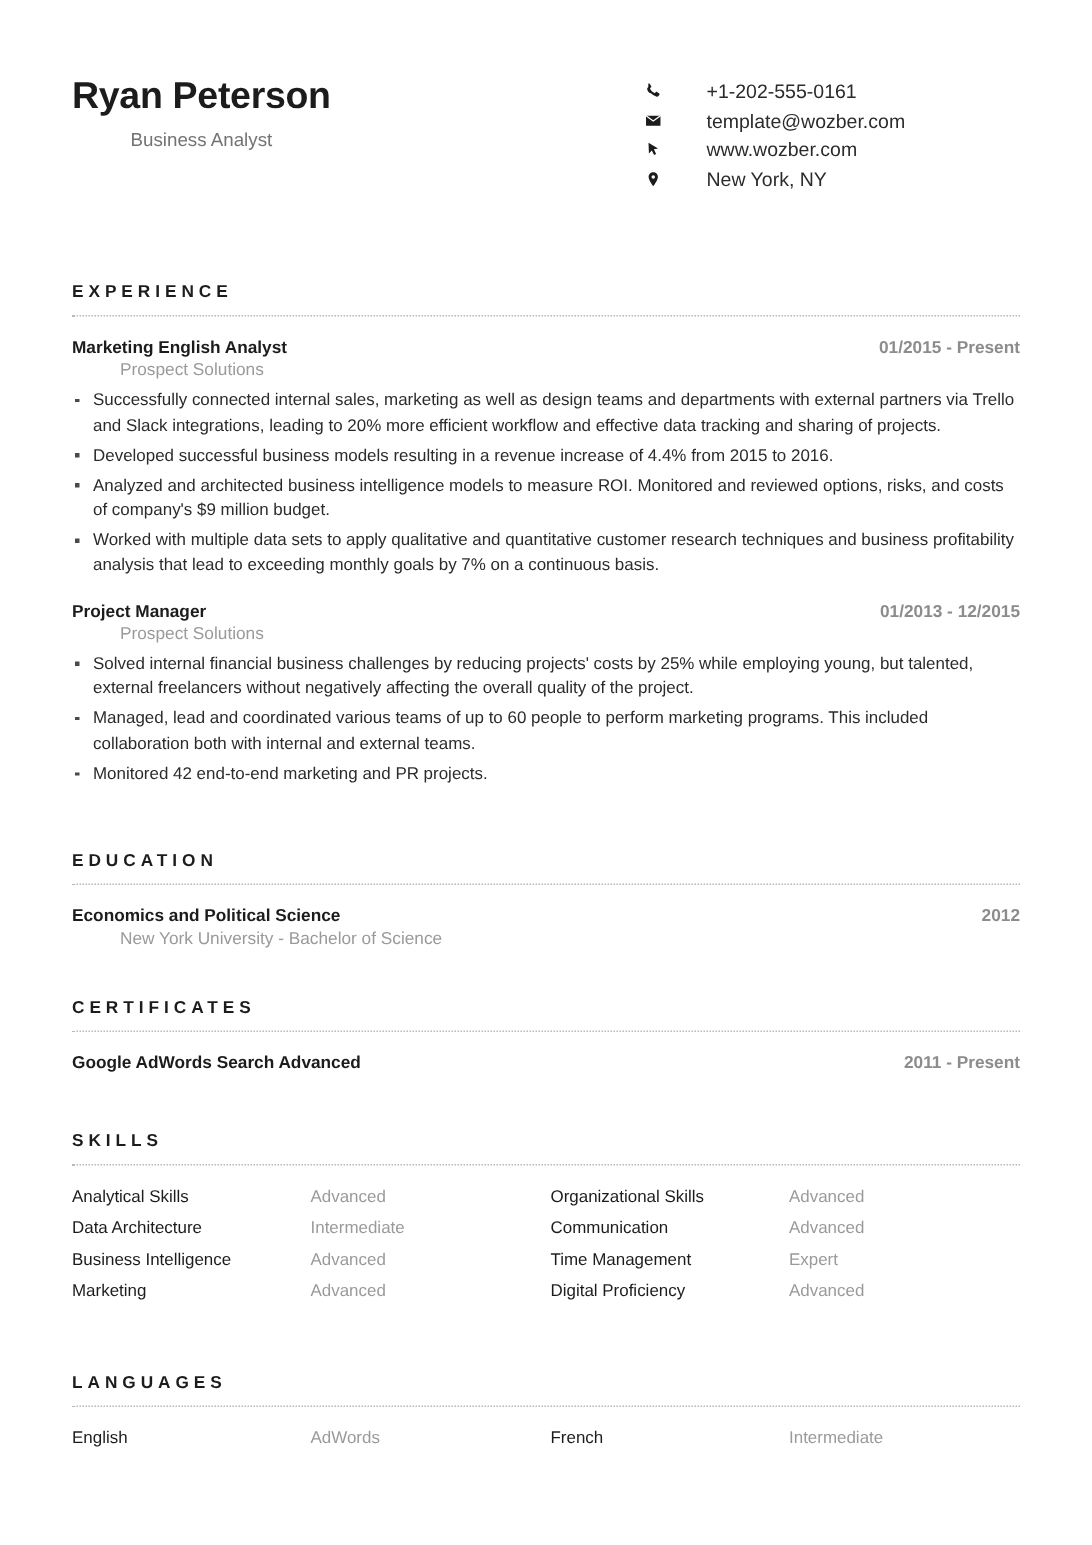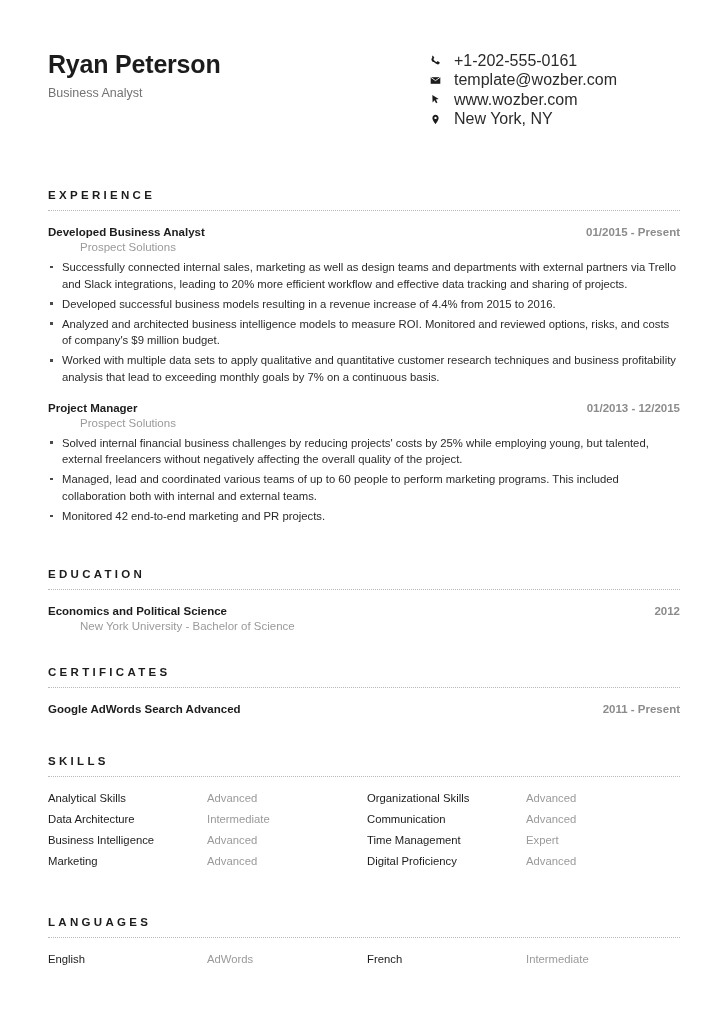--- a/index.html
+++ b/index.html
@@ -22,20 +22,21 @@
     padding: 48px 48px 0 48px;
     position: relative;
   }
 
   
   .header {
     display: flex;
     justify-content: space-between;
     align-items: flex-start;
     margin-bottom: 14px;
+    text-align: center;
   }
 
   .identity { padding-top: 2px; }
 
   .name {
     font-size: 25px;
     font-weight: bold;
     color: #1c1c1c;
     letter-spacing: -0.2px;
     line-height: 1.15;
@@ -66,23 +67,23 @@
     display: flex;
     align-items: center;
     justify-content: center;
     flex: 0 0 14px;
     color: #1c1c1c;
   }
 
   .contact-icon svg { display: block; }
 
   .contact-text {
-    font-size: 16px;
+    font-size: 13px;
     color: #2b2b2b;
-    margin-left: 12px;
+    margin-left: 29px;
     white-space: nowrap;
   }
 
   
   .section { margin-top: 0; }
 
   .section-title {
     font-size: 11.5px;
     font-weight: bold;
     letter-spacing: 3.3px;
@@ -234,21 +235,21 @@
   </div>
 
   <div class="spacer-xl"></div>
 
   <div class="section">
     <div class="section-title">EXPERIENCE</div>
     <div class="divider"></div>
 
     <div class="entry">
       <div class="entry-head">
-        <span class="entry-role">Developed Business Analyst</span>
+        <span class="entry-role">Marketing English Analyst</span>
         <span class="entry-date">01/2015 - Present</span>
       </div>
       <div class="entry-org">Prospect Solutions</div>
       <ul class="bullets">
         <li class="bullet">Successfully connected internal sales, marketing as well as design teams and departments with external partners via Trello and Slack integrations, leading to 20% more efficient workflow and effective data tracking and sharing of projects.</li>
         <li class="bullet">Developed successful business models resulting in a revenue increase of 4.4% from 2015 to 2016.</li>
         <li class="bullet">Analyzed and architected business intelligence models to measure ROI. Monitored and reviewed options, risks, and costs of company's $9 million budget.</li>
         <li class="bullet">Worked with multiple data sets to apply qualitative and quantitative customer research techniques and business profitability analysis that lead to exceeding monthly goals by 7% on a continuous basis.</li>
       </ul>
     </div>

